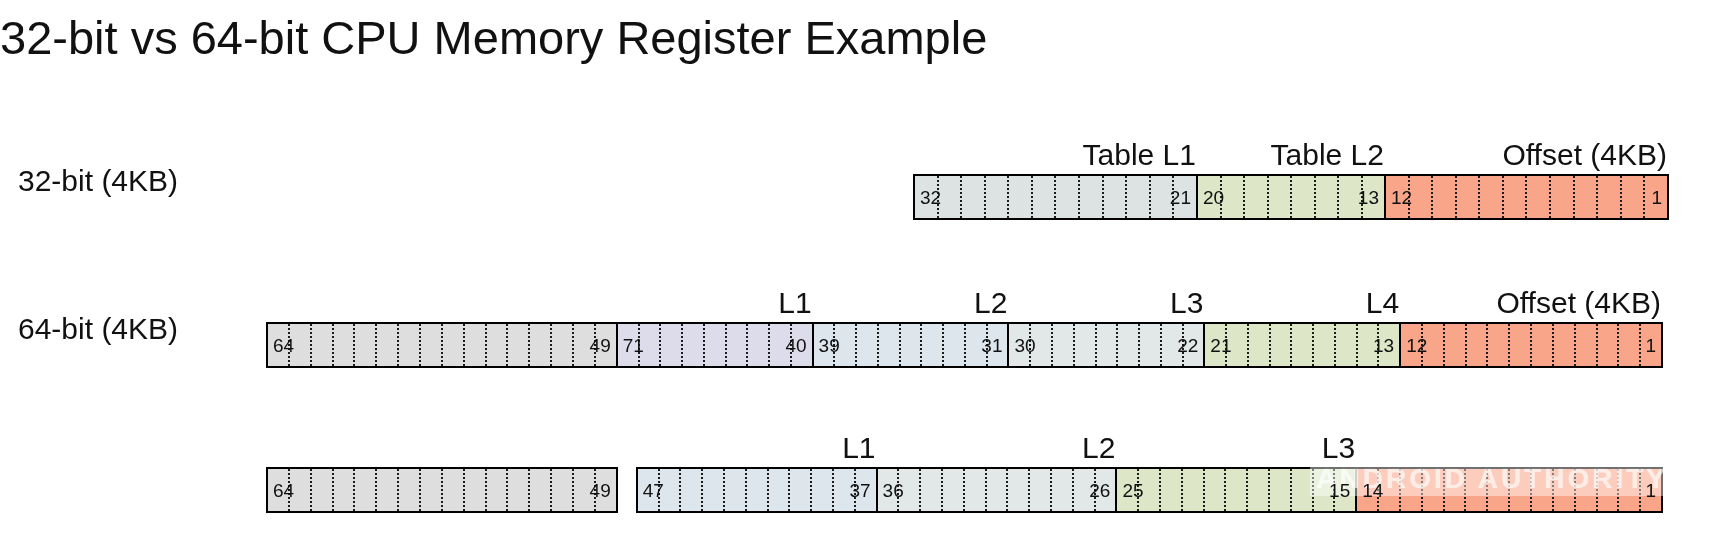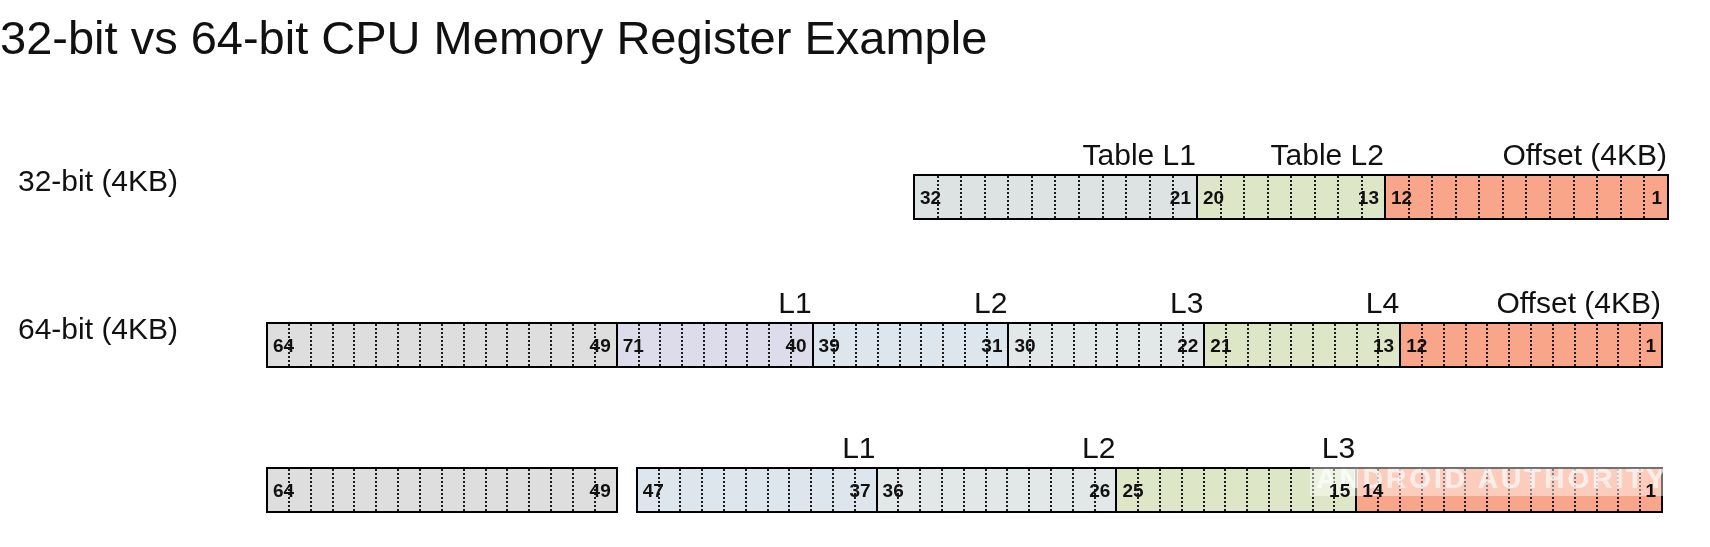--- a/index.html
+++ b/index.html
@@ -33,21 +33,21 @@
   .seg + .seg{border-left-width:2px;margin-left:-2px;}
   .seg.gap{border:none;background:transparent;}
 
   
   .ticks{position:absolute;left:0;top:0;right:0;bottom:0;display:flex;pointer-events:none;}
   .ticks i{flex:1 1 0;border-right:2px dotted #1a1a1a;}
   .ticks i:last-child{border-right:none;}
 
   .hi,.lo{
     position:absolute;font-size:19px;line-height:1;color:#111;
-    top:50%;transform:translateY(-50%);z-index:2;font-weight:bold;
+    top:50%;transform:translateY(-50%);z-index:2;
   }
   .hi{left:5px;}
   .lo{right:5px;}
 
   .seg-label{
     position:absolute;bottom:48px;left:0;width:100%;
     text-align:right;font-size:30px;line-height:1;color:#111;
     white-space:nowrap;z-index:3;
   }
 

